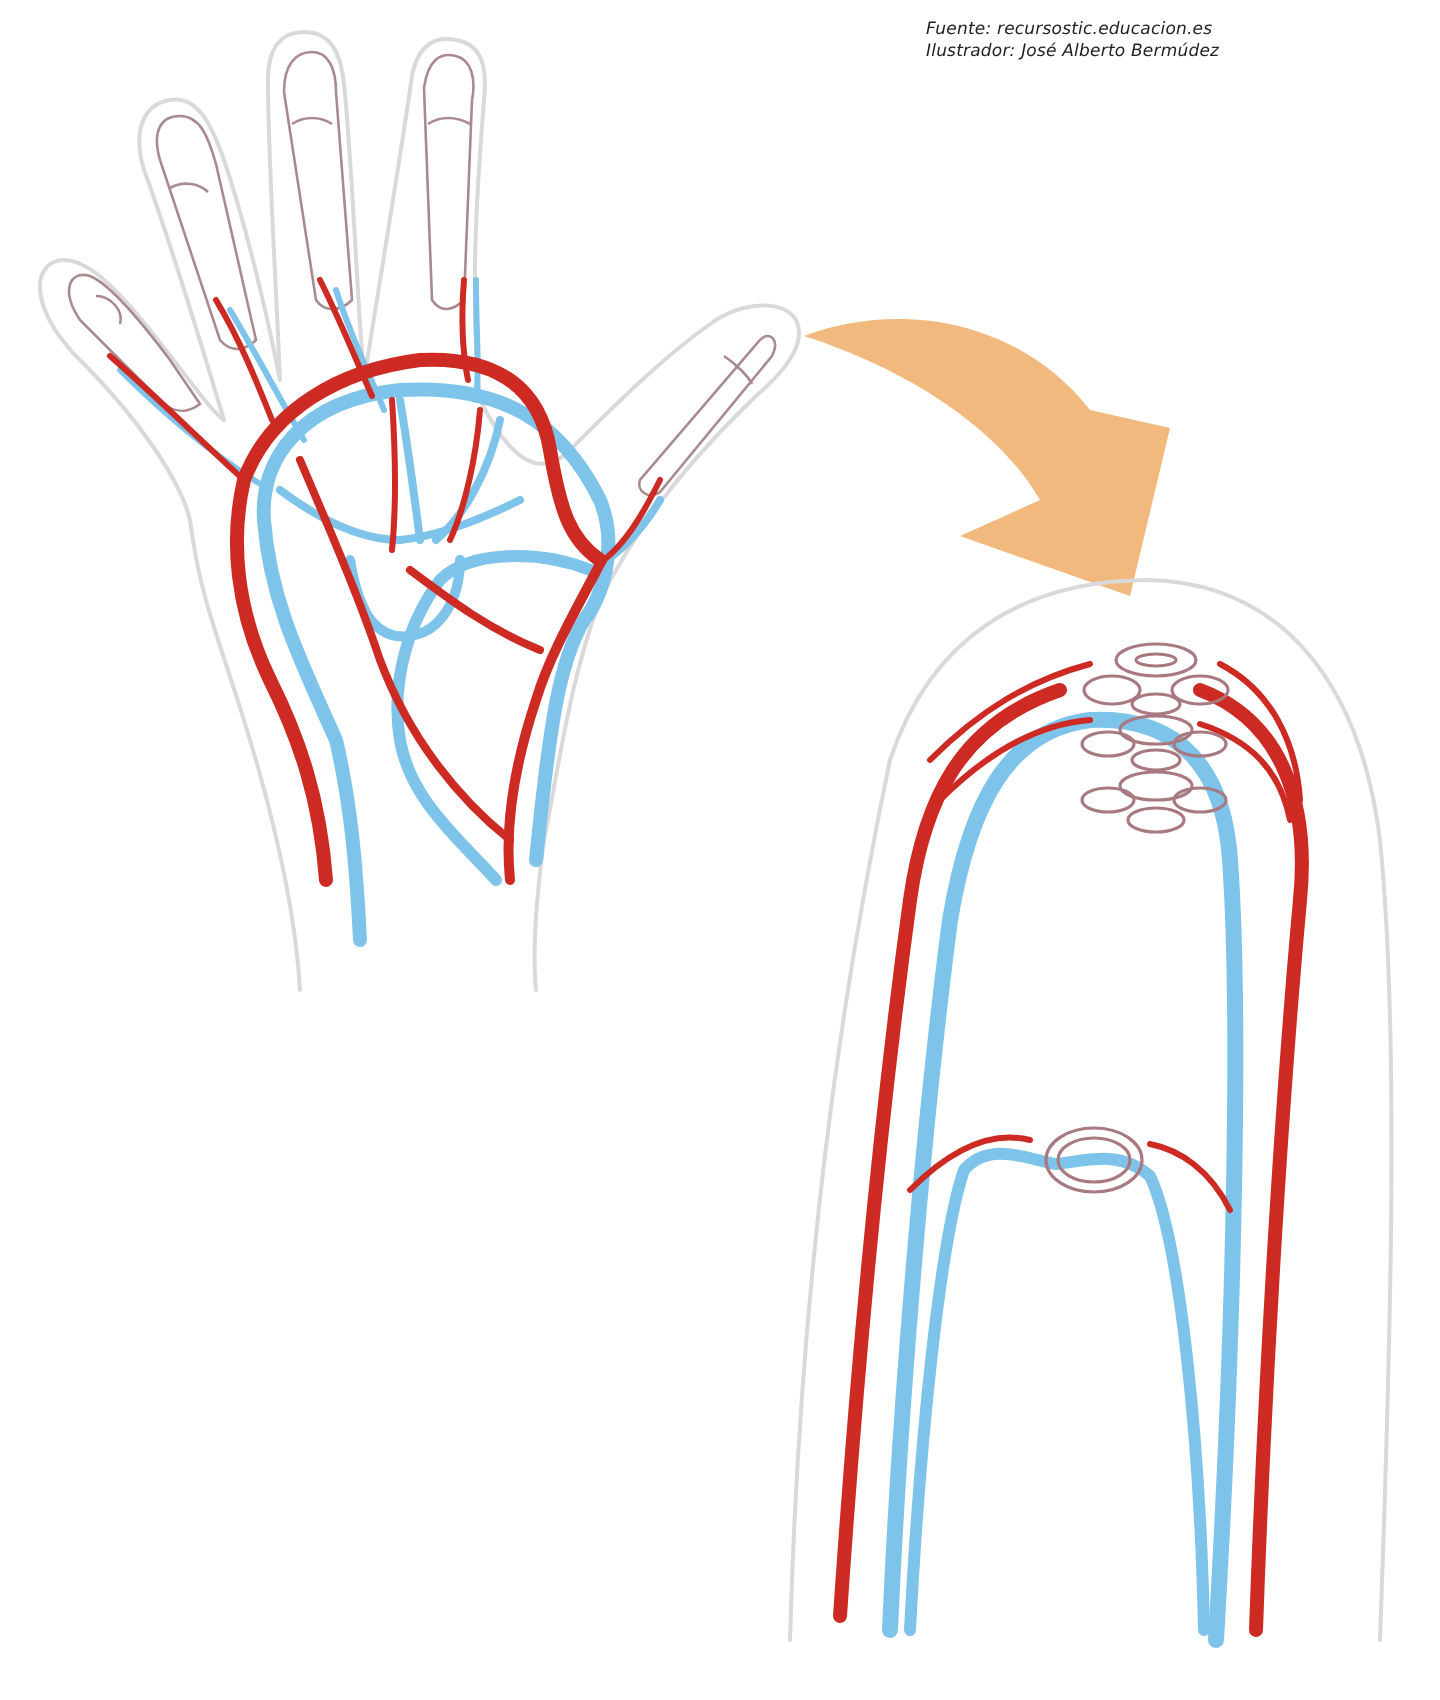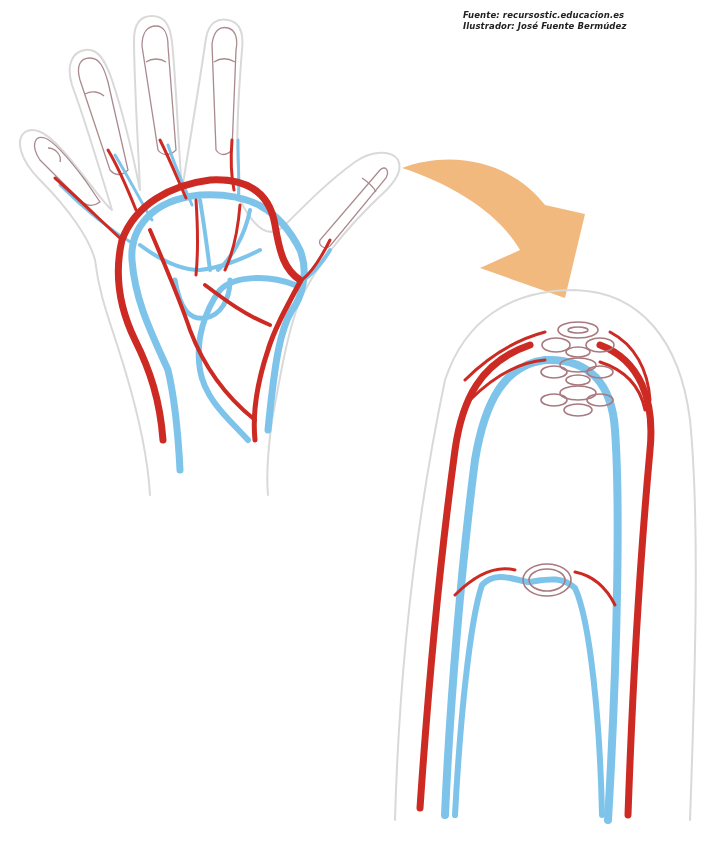--- a/index.html
+++ b/index.html
@@ -1,31 +1,31 @@
 <!DOCTYPE html>
 <html><head>
   <meta charset="utf-8">
   <style>
     html, body { margin: 0; padding: 0; background: #ffffff; }
     body { width: 720px; height: 850px; position: relative; overflow: hidden; font-family: "DejaVu Sans", sans-serif; }
-    .credits { position: absolute; left: 463px; top: 10px; font-size: 8.5px; line-height: 11px; color: #222; font-style: italic; font-weight: bold; letter-spacing: 0.1px; }
+    .credits { position: absolute; left: 463px; top: 10px; font-size: 8.5px; line-height: 11px; color: #222; font-style: italic; font-weight: normal; letter-spacing: 0.1px; }
     .credits div { white-space: nowrap; }
     svg.art { position: absolute; left: 0; top: 0; }
     .outline { fill: none; stroke: #d9d9d9; stroke-width: 2; stroke-linecap: round; stroke-linejoin: round; }
     .bone { fill: none; stroke: #a98a8e; stroke-width: 1.3; }
     .art-r { fill: none; stroke: #cc2a22; stroke-linecap: round; stroke-linejoin: round; }
     .vein { fill: none; stroke: #7ec4ea; stroke-linecap: round; stroke-linejoin: round; }
     .cap { fill: none; stroke: #a87a80; stroke-width: 1.6; }
   </style>
 </head>
 <body>
 
 <div class="credits">
   <div>Fuente: recursostic.educacion.es</div>
-  <div>Ilustrador: José Fuente Bermúdez</div>
+  <div>Ilustrador: José Alberto Bermúdez</div>
 </div>
 
 <svg class="art" width="720" height="850" viewBox="0 0 720 850" xmlns="http://www.w3.org/2000/svg">
 
   <g>
 
     <path class="outline" d="M150,495 C148,460 140,420 125,370 C110,320 100,300 95,260 C90,240 70,210 40,180 C20,160 15,140 25,132 C38,124 55,140 75,165 C95,190 105,205 112,210
          C100,170 85,120 72,85 C66,65 72,52 85,50 C98,48 105,60 112,80 C122,110 132,150 140,190
          C138,140 134,80 134,40 C134,22 142,16 152,16 C164,16 170,24 172,42 C176,80 178,140 182,190
          C190,140 200,80 206,38 C209,22 218,18 228,20 C240,22 244,32 242,50 C238,100 235,150 240,200

